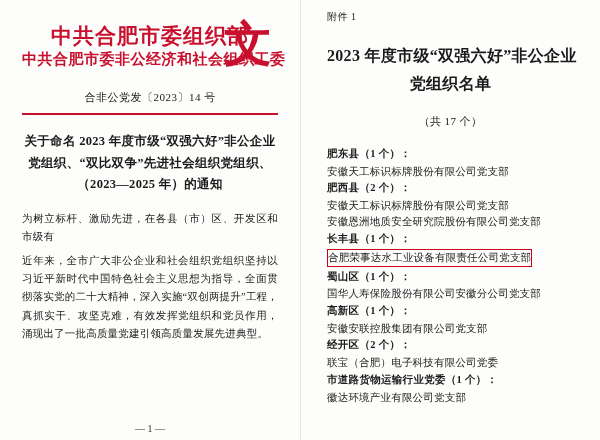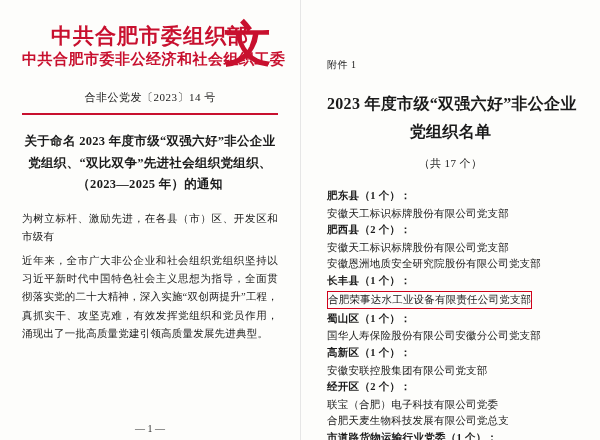--- a/index.html
+++ b/index.html
@@ -111,34 +111,33 @@
     text-align: center;
     font-size: 10px;
     color: #333;
   }
 
   
   .attach-label {
     font-size: 10px;
     letter-spacing: 0.5px;
     margin-bottom: 18px;
-    margin-top: 48px;
   }
   .right-title {
     text-align: center;
     font-size: 16px;
     font-weight: bold;
     line-height: 1.75;
     letter-spacing: 0.3px;
   }
   .right-title div { white-space: nowrap; }
   .right-subtitle {
     text-align: center;
     font-size: 11px;
-    margin-top: 10px;
+    margin-top: 16px;
     letter-spacing: 0.4px;
   }
   .list {
     margin-top: 16px;
     font-size: 10.5px;
     line-height: 1.78;
   }
   .county {
     font-weight: bold;
     letter-spacing: 0.3px;
@@ -205,19 +204,18 @@
         <div class="hl-wrap"><span class="entry">安徽天工标识标牌股份有限公司党支部</span></div>
         <div class="hl-wrap"><span class="entry">安徽恩洲地质安全研究院股份有限公司党支部</span></div>
         <div class="county">长丰县（1 个）：</div>
         <div class="hl-wrap"><span class="entry highlight">合肥荣事达水工业设备有限责任公司党支部</span></div>
         <div class="county">蜀山区（1 个）：</div>
         <div class="hl-wrap"><span class="entry">国华人寿保险股份有限公司安徽分公司党支部</span></div>
         <div class="county">高新区（1 个）：</div>
         <div class="hl-wrap"><span class="entry">安徽安联控股集团有限公司党支部</span></div>
         <div class="county">经开区（2 个）：</div>
         <div class="hl-wrap"><span class="entry">联宝（合肥）电子科技有限公司党委</span></div>
-        <div class="hl-wrap"><span class="entry">合肥天麦生物科技发展有限公司党总支</span></div>
         <div class="county">市道路货物运输行业党委（1 个）：</div>
         <div class="hl-wrap"><span class="entry">徽达环境产业有限公司党支部</span></div>
       </div>
   </div>
 
 </div>
 
 </body></html>

